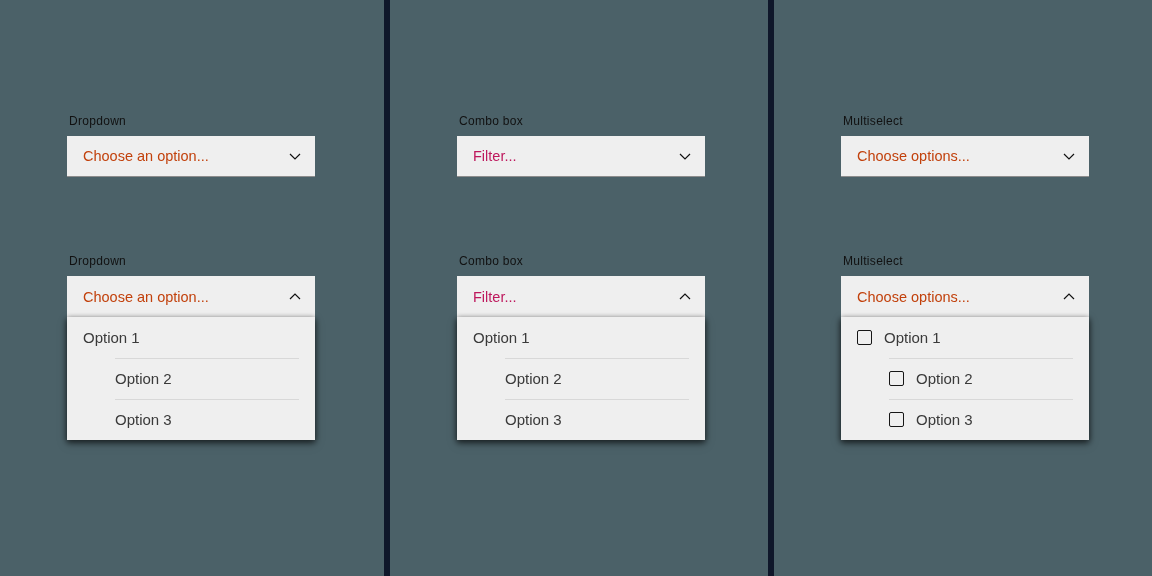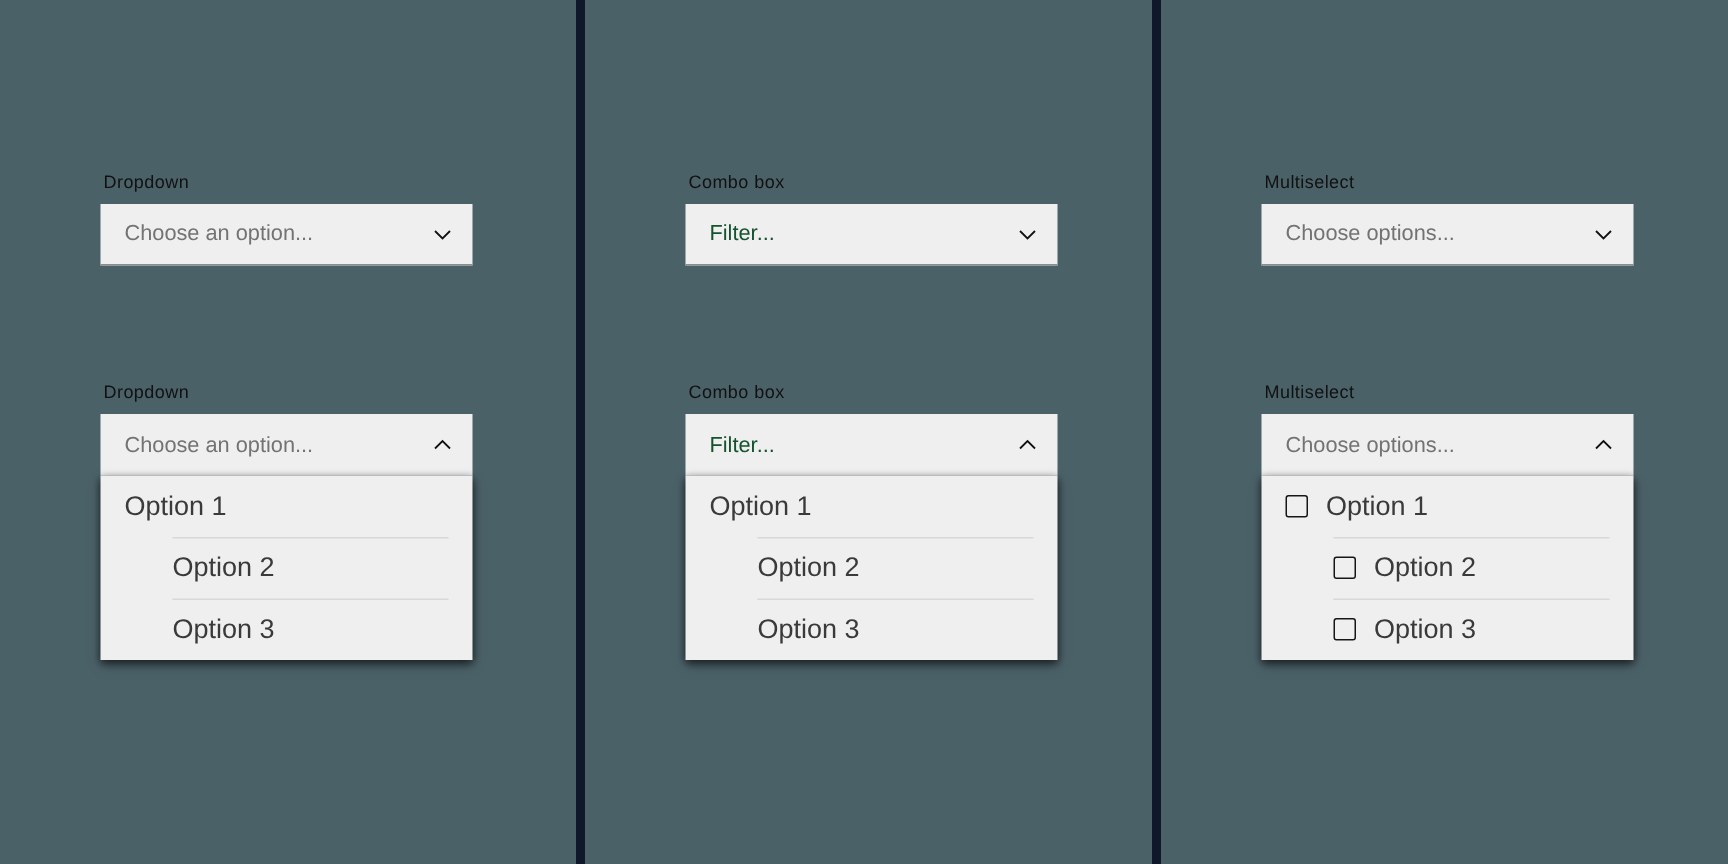--- a/index.html
+++ b/index.html
@@ -39,45 +39,45 @@
     background: #efefef;
     border-bottom: 1px solid #8c8c8c;
     display: flex;
     align-items: center;
     justify-content: space-between;
     padding: 0 12px 0 16px;
     cursor: pointer;
   }
   .field .text {
     font-size: 14.5px;
-    color: #737373;
+    color: #c2410c;
   }
   .field .text.placeholder {
-    color: #14532d;
+    color: #be185d;
   }
   .chev svg { display: block; }
 
   .menu {
     width: 248px;
     background: #efefef;
     box-shadow: 0 2px 6px rgba(0,0,0,0.35), 2px 0 0 rgba(0,0,0,0.6) inset;
     position: relative;
   }
   
   .menu { box-shadow: 0 2px 6px rgba(0,0,0,0.4); }
   .menu::after{
     content:"";position:absolute;left:2px;right:2px;bottom:-2px;height:2px;
   }
 
   .item {
     height: 41px;
     display: flex;
     align-items: center;
     padding: 0 16px;
-    font-size: 18px;
+    font-size: 15px;
     color: #3a3a3a;
     cursor: pointer;
   }
   .item + .item {
     position: relative;
     margin-left: 32px;
   }
   .item + .item::before {
     content: "";
     position: absolute;

